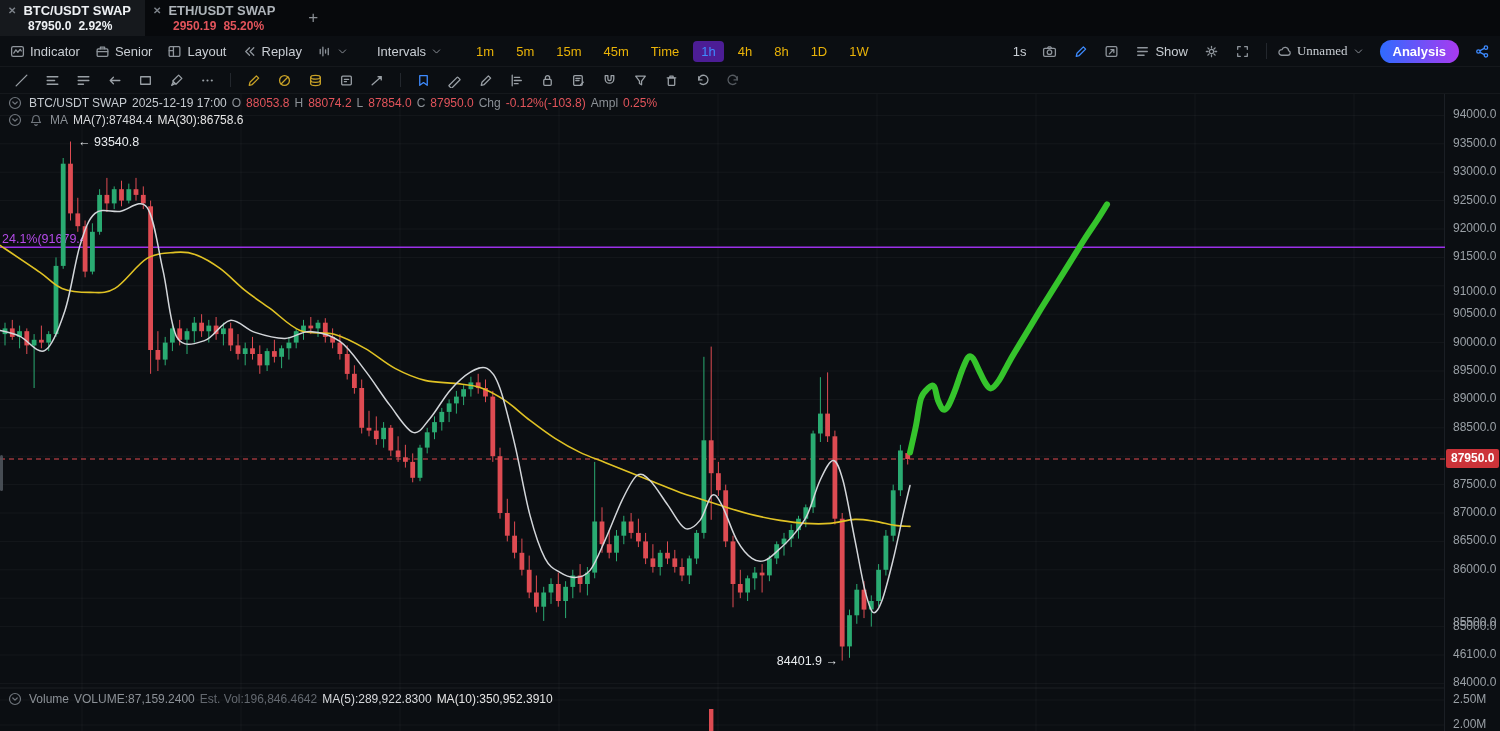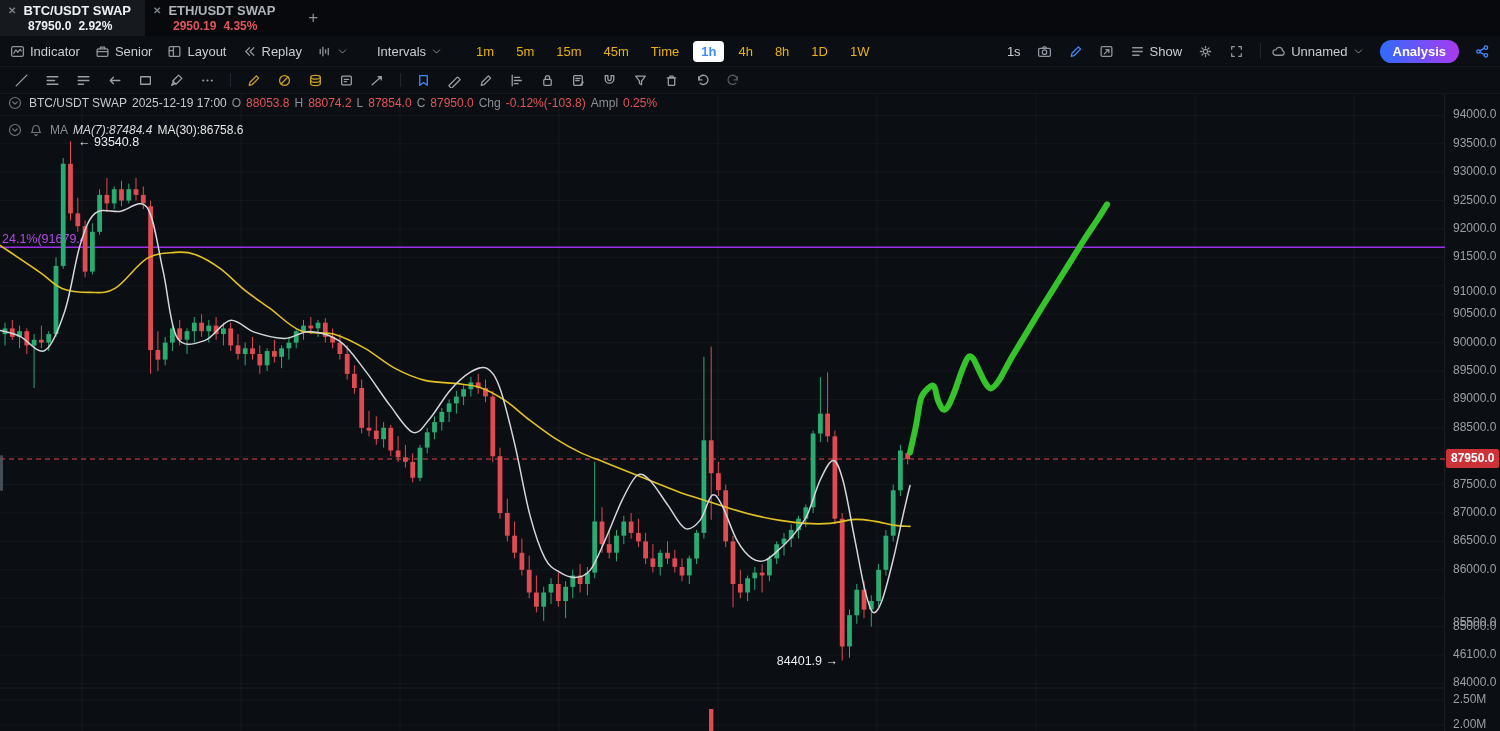--- a/index.html
+++ b/index.html
@@ -17,40 +17,40 @@
   .tab-add{width:48px;display:flex;align-items:center;justify-content:center;color:#8b9096;font-size:17px;}
   
   .toolbar{position:absolute;top:36px;height:30px;left:0;right:0;display:flex;align-items:center;background:#0b0e12;border-bottom:1px solid #15181c;padding:0 10px;font-size:13px;white-space:nowrap;}
   .tbtn{display:flex;align-items:center;gap:5px;margin-right:15px;color:#c9ced4;}
   .ib{display:inline-flex;width:15px;height:15px;color:#8f959c;flex:0 0 auto;}
   .ib svg{width:100%;height:100%;}
   .ib.blue{color:#3e8bff;}
   .ib.sm{width:11px;height:11px;}
   .tfwrap{display:flex;align-items:center;margin-left:8px;}
   .tf{margin:0 3px;padding:3px 8px;color:#eab308;border-radius:4px;}
-  .tf.active{color:#3e8bff;background:#ffffff;font-weight:700;}
+  .tf.active{color:#3e8bff;background:#4c1d95;font-weight:400;}
   .spacer{flex:1;}
   .rbtn{display:flex;align-items:center;gap:5px;margin-left:16px;color:#c9ced4;}
   .vsep{width:1px;height:16px;background:#23272d;margin:0 4px 0 16px;}
   .analysis{background:linear-gradient(90deg,#2f6bff,#a93af0);color:#fff;border-radius:13px;padding:4px 13px;font-size:13px;font-weight:600;margin-left:16px;}
   
   .drawbar{position:absolute;top:67px;height:26px;left:0;right:0;display:flex;align-items:center;padding:0 6px;border-bottom:1px solid #15181c;}
   .dicon{width:31px;display:flex;justify-content:center;align-items:center;color:#9aa0a6;}
   .dicon .ib{width:15px;height:15px;color:inherit;}
   .dicon.yellow{color:#c9a227;}
   .dicon.blue{color:#3e8bff;}
   .dicon.dim{color:#555a60;}
   .dsep{width:1px;height:14px;background:#23272d;margin:0 7px;}
   
   .chart{position:absolute;top:94px;left:0;width:1500px;height:637px;}
   #chart-svg{position:absolute;left:0;top:0;display:block;}
   .legend{position:absolute;font-size:12px;display:flex;align-items:center;gap:5px;white-space:nowrap;z-index:5;}
   .legend .cico{display:inline-flex;width:14px;height:14px;color:#6f757c;margin-right:2px;}
   .legend .cico svg{width:100%;height:100%;}
-  .lg{color:#8b9096;} .lr{color:#e2545b;} .lw{color:#d7d9dc;font-style:italic;} .ly{color:#e5e5e5;} .ldim{color:#63686f;} .lsym{color:#c6cbd1;}
+  .lg{color:#8b9096;} .lr{color:#e2545b;} .lw{color:#d7d9dc;} .ly{color:#e5e5e5;} .ldim{color:#63686f;} .lsym{color:#c6cbd1;}
   .axis{position:absolute;left:1445px;top:0;width:55px;height:637px;font-size:12px;color:#9aa0a6;}
   .axis .lbl{position:absolute;left:8px;}
   .tag{position:absolute;left:1px;top:0;background:#cc3339;color:#fff;font-weight:700;font-size:12px;padding:2px 5px 3px;border-radius:2px;z-index:6;}
   .scroll-thumb{position:absolute;left:0;top:361px;width:3px;height:36px;background:#51575f;border-radius:2px;opacity:.85;}
 </style>
 </head>
 <body>
 
 <div class="app">
 
@@ -65,21 +65,21 @@
         <span>2.92%</span>
       </div>
     </div>
     <div class="tab t2">
       <div class="tab-top">
         <span class="xico">✕</span>
         <span>ETH/USDT SWAP</span>
       </div>
       <div class="tab-sub">
         <span>2950.19</span>
-        <span>4.35%</span>
+        <span>85.20%</span>
       </div>
     </div>
     <div class="tab-add">+</div>
   </div>
 
   <div class="toolbar">
     <div class="tbtn">
       <span class="ib">
           <svg viewBox="0 0 14 14" fill="none" stroke="currentColor" stroke-width="1.2" stroke-linecap="round" stroke-linejoin="round">
             <rect x="1.5" y="2.5" width="11" height="9" rx="1.5"></rect>
@@ -192,21 +192,21 @@
         </span>
     </div>
     <div class="rbtn">
       <span class="ib">
           <svg viewBox="0 0 14 14" fill="none" stroke="currentColor" stroke-width="1.2" stroke-linecap="round" stroke-linejoin="round">
             <path d="M2.5 5V2.5H5M9 2.5h2.5V5M11.5 9v2.5H9M5 11.5H2.5V9"></path>
           </svg>
         </span>
     </div>
     <div class="vsep"></div>
-    <div class="rbtn" style="margin-left:6px;">
+    <div class="rbtn" style="margin-left:6px;font-family:Liberation Serif, serif;">
       <span class="ib">
           <svg viewBox="0 0 14 14" fill="none" stroke="currentColor" stroke-width="1.2" stroke-linecap="round" stroke-linejoin="round">
             <path d="M4.2 10.5a2.6 2.6 0 1 1 .4-5.2 3.2 3.2 0 0 1 6.2.9 2.2 2.2 0 0 1-.5 4.3z"></path>
           </svg>
         </span>
       <span>Unnamed</span>
       <span class="ib sm">
           <svg viewBox="0 0 14 14" fill="none" stroke="currentColor" stroke-width="1.2" stroke-linecap="round" stroke-linejoin="round">
             <path d="M3 5 7 9l4-4"></path>
           </svg>
@@ -714,36 +714,49 @@
         <span class="lr">88074.2</span>
         <span class="lg">L</span>
         <span class="lr">87854.0</span>
         <span class="lg">C</span>
         <span class="lr">87950.0</span>
         <span class="lg">Chg</span>
         <span class="lr">-0.12%(-103.8)</span>
         <span class="lg">Ampl</span>
         <span class="lr">0.25%</span>
       </div>
-    <div class="legend" id="legend2" style="left:8px;top:29px;">
+    <div class="legend" id="legend2" style="left:8px;top:19px;">
         <span class="cico">
           <svg viewBox="0 0 14 14" fill="none" stroke="currentColor" stroke-width="1.2" stroke-linecap="round" stroke-linejoin="round">
             <circle cx="7" cy="7" r="5.5"></circle>
             <path d="M4.8 6 7 8.2 9.2 6"></path>
           </svg>
         </span>
         <span class="cico">
           <svg viewBox="0 0 14 14" fill="none" stroke="currentColor" stroke-width="1.2" stroke-linecap="round" stroke-linejoin="round">
             <path d="M7 2.5a3.2 3.2 0 0 1 3.2 3.2c0 2.6.8 3.3 1.3 3.8H2.5c.5-.5 1.3-1.2 1.3-3.8A3.2 3.2 0 0 1 7 2.5z"></path>
             <path d="M5.8 11.5a1.3 1.3 0 0 0 2.4 0"></path>
           </svg>
         </span>
         <span class="lg">MA</span>
         <span class="lw">MA(7):87484.4</span>
         <span class="ly">MA(30):86758.6</span>
+      </div>
+    <div class="legend" id="legend3" style="left:8px;top:598px;">
+        <span class="cico">
+          <svg viewBox="0 0 14 14" fill="none" stroke="currentColor" stroke-width="1.2" stroke-linecap="round" stroke-linejoin="round">
+            <circle cx="7" cy="7" r="5.5"></circle>
+            <path d="M4.8 6 7 8.2 9.2 6"></path>
+          </svg>
+        </span>
+        <span class="lg">Volume</span>
+        <span class="lg">VOLUME:87,159.2400</span>
+        <span class="ldim">Est. Vol:196,846.4642</span>
+        <span class="lw">MA(5):289,922.8300</span>
+        <span class="ly">MA(10):350,952.3910</span>
       </div>
     <div class="axis" id="axis">
         <span class="lbl" style="top: 13.4px; text-align: center;">94000.0</span>
         <span class="lbl" style="top: 41.8px;">93500.0</span>
         <span class="lbl" style="top: 70.2px;">93000.0</span>
         <span class="lbl" style="top: 98.6px;">92500.0</span>
         <span class="lbl" style="top: 127px;">92000.0</span>
         <span class="lbl" style="top: 155.4px;">91500.0</span>
         <span class="lbl" style="top: 190px;">91000.0</span>
         <span class="lbl" style="top: 212.2px;">90500.0</span>

